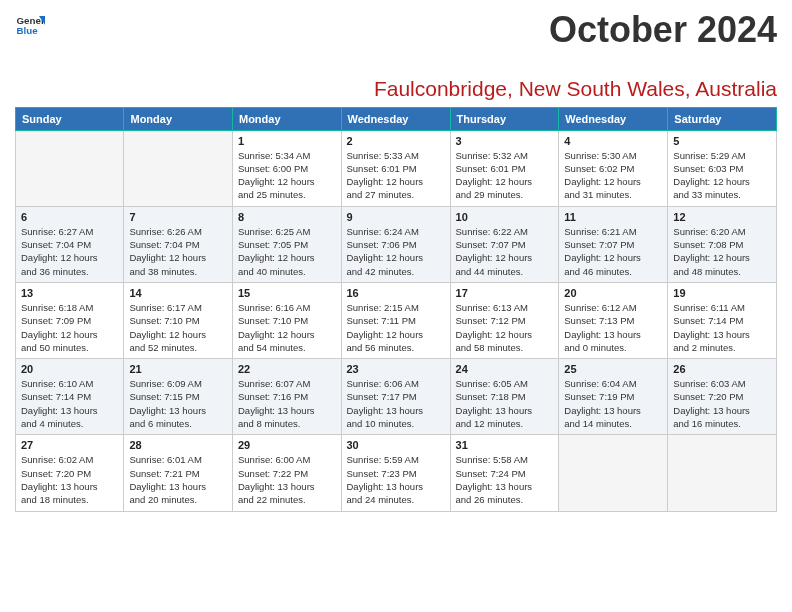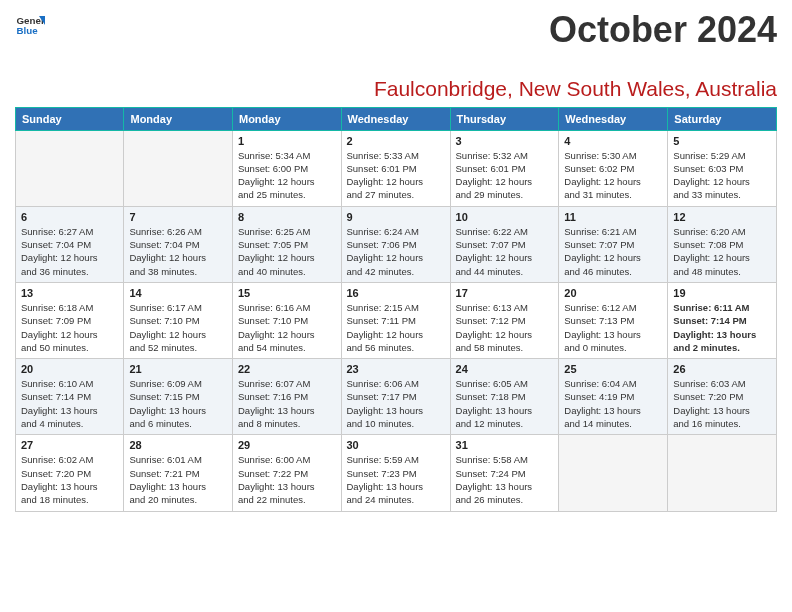--- a/index.html
+++ b/index.html
@@ -237,21 +237,21 @@
         </td>
         <td>
           <div class="day-number">20</div>
           <div class="day-info" style="white-space: pre-line;">Sunrise: 6:12 AM
 Sunset: 7:13 PM
 Daylight: 13 hours
 and 0 minutes.</div>
         </td>
         <td>
           <div class="day-number">19</div>
-          <div class="day-info" style="white-space: pre-line; font-weight: bold;">Sunrise: 6:11 AM
+          <div class="day-info" style="white-space: pre-line;">Sunrise: 6:11 AM
 Sunset: 7:14 PM
 Daylight: 13 hours
 and 2 minutes.</div>
         </td>
       </tr>
       <tr class="stripe-row">
         <td>
           <div class="day-number">20</div>
           <div class="day-info" style="white-space: pre-line;">Sunrise: 6:10 AM
 Sunset: 7:14 PM
@@ -282,21 +282,21 @@
         <td>
           <div class="day-number">24</div>
           <div class="day-info" style="white-space: pre-line;">Sunrise: 6:05 AM
 Sunset: 7:18 PM
 Daylight: 13 hours
 and 12 minutes.</div>
         </td>
         <td>
           <div class="day-number">25</div>
           <div class="day-info" style="white-space: pre-line;">Sunrise: 6:04 AM
-Sunset: 4:19 PM
+Sunset: 7:19 PM
 Daylight: 13 hours
 and 14 minutes.</div>
         </td>
         <td>
           <div class="day-number">26</div>
           <div class="day-info" style="white-space: pre-line;">Sunrise: 6:03 AM
 Sunset: 7:20 PM
 Daylight: 13 hours
 and 16 minutes.</div>
         </td>

